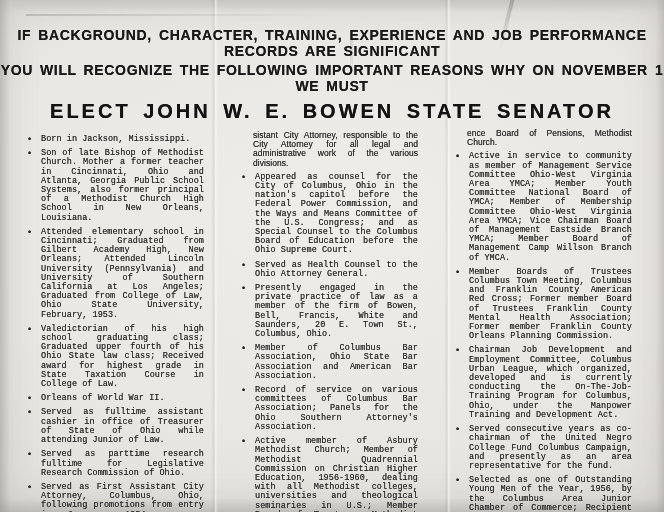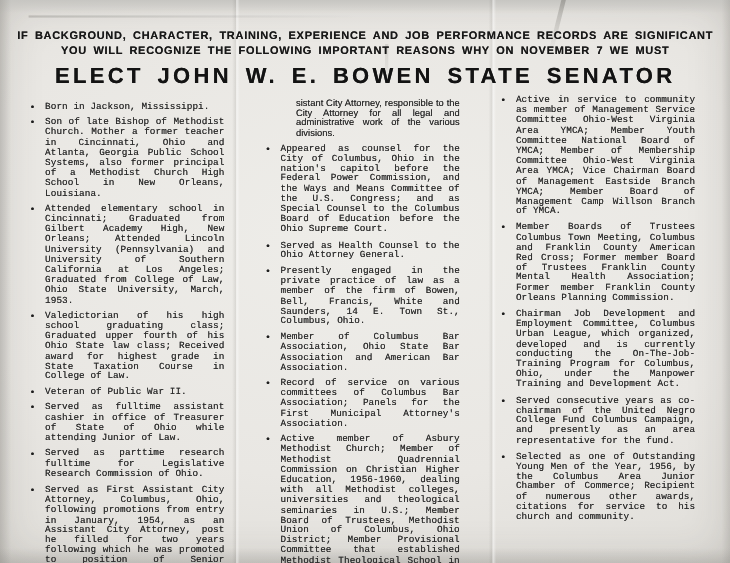--- a/index.html
+++ b/index.html
@@ -31,21 +31,21 @@
     background:linear-gradient(rgba(80,78,72,.35), rgba(80,78,72,0));
     transform:rotate(14deg);}
   .crease-h{position:absolute;top:14px;left:26px;width:300px;height:2px;
     background:linear-gradient(90deg, rgba(90,88,82,.25), rgba(90,88,82,.05) 80%, rgba(90,88,82,0));}
   .smudge{position:absolute;top:40px;left:350px;width:3px;height:40px;
     background:linear-gradient(rgba(110,108,102,.18), rgba(110,108,102,0));}
 
   header{position:relative;padding-top:27px;text-align:center;}
   .kicker{
     margin:0 0 3px 0;
-    font-size:10px;font-weight:bold;color:#181818;
+    font-size:14px;font-weight:bold;color:#181818;
     letter-spacing:.65px;word-spacing:2.5px;
     text-shadow:0 0 .4px rgba(20,20,20,.8);
   }
   .big-title{
     margin:6px 0 0 0;
     font-size:20px;font-weight:bold;color:#131313;
     letter-spacing:3px;word-spacing:4px;white-space:nowrap;
     text-shadow:0 0 .5px rgba(10,10,10,.85);
   }
 
@@ -58,21 +58,21 @@
   .col:nth-child(1){padding-top:6px;}
   .col:nth-child(2){padding-top:2px;}
   .col:nth-child(3){padding-top:0;}
 
   .para,.bullet{
     font-size:8.5px;line-height:9.2px;letter-spacing:.05px;
     margin:0 0 5px 0;
     color:#2b2b2b;
     text-shadow:0 0 .35px rgba(40,40,40,.75);
   }
-  .continuation{margin-left:27px;text-align:justify;}
+  .continuation{margin-left:11px;text-align:justify;}
   .bullet{display:flex;}
   .dot{flex:0 0 13px;font-size:9px;line-height:9.2px;color:#1d1d1d;}
   .btext{flex:1;text-align:justify;font-family:Liberation Mono, monospace;}
 </style>
 </head>
 <body>
 
 <div class="stage">
 
   <div class="edge-top"></div>
@@ -80,45 +80,45 @@
   <div class="edge-bottom"></div>
   <div class="edge-right"></div>
   <div class="crease-v1"></div>
   <div class="crease-v2"></div>
   <div class="crease-diag"></div>
   <div class="crease-h"></div>
   <div class="smudge"></div>
 
   <header>
     <p class="kicker">IF BACKGROUND, CHARACTER, TRAINING, EXPERIENCE AND JOB PERFORMANCE RECORDS ARE SIGNIFICANT</p>
-    <p class="kicker">YOU WILL RECOGNIZE THE FOLLOWING IMPORTANT REASONS WHY ON NOVEMBER 7 WE MUST</p>
+    <p class="kicker">YOU WILL RECOGNIZE THE FOLLOWING IMPORTANT REASONS WHY ON NOVEMBER 1 WE MUST</p>
     <h1 class="big-title">ELECT JOHN W. E. BOWEN STATE SENATOR</h1>
   </header>
 
   <main>
     <section class="col">
         <div class="bullet">
           <span class="dot">•</span>
           <span class="btext">Born in Jackson, Mississippi.</span>
         </div>
         <div class="bullet">
           <span class="dot">•</span>
           <span class="btext">Son of late Bishop of Methodist Church. Mother a former teacher in Cincinnati, Ohio and Atlanta, Georgia Public School Systems, also former principal of a Methodist Church High School in New Orleans, Louisiana.</span>
         </div>
         <div class="bullet">
           <span class="dot">•</span>
-          <span class="btext">Attended elementary school in Cincinnati; Graduated from Gilbert Academy High, New Orleans; Attended Lincoln University (Pennsylvania) and University of Southern California at Los Angeles; Graduated from College of Law, Ohio State University, March, 1953.</span>
+          <span class="btext">Attended elementary school in Cincinnati; Graduated from Gilbert Academy High, New Orleans; Attended Lincoln University (Pennsylvania) and University of Southern California at Los Angeles; Graduated from College of Law, Ohio State University, February, 1953.</span>
         </div>
         <div class="bullet">
           <span class="dot">•</span>
           <span class="btext">Valedictorian of his high school graduating class; Graduated upper fourth of his Ohio State law class; Received award for highest grade in State Taxation Course in College of Law.</span>
         </div>
         <div class="bullet">
           <span class="dot">•</span>
-          <span class="btext">Veteran of Public War II.</span>
+          <span class="btext">Orleans of World War II.</span>
         </div>
         <div class="bullet">
           <span class="dot">•</span>
           <span class="btext">Served as fulltime assistant cashier in office of Treasurer of State of Ohio while attending Junior of Law.</span>
         </div>
         <div class="bullet">
           <span class="dot">•</span>
           <span class="btext">Served as parttime research fulltime for Legislative Research Commission of Ohio.</span>
         </div>
         <div class="bullet">
@@ -131,36 +131,37 @@
         <div class="bullet">
           <span class="dot">•</span>
           <span class="btext">Appeared as counsel for the City of Columbus, Ohio in the nation's capitol before the Federal Power Commission, and the Ways and Means Committee of the U.S. Congress; and as Special Counsel to the Columbus Board of Education before the Ohio Supreme Court.</span>
         </div>
         <div class="bullet">
           <span class="dot">•</span>
           <span class="btext">Served as Health Counsel to the Ohio Attorney General.</span>
         </div>
         <div class="bullet">
           <span class="dot">•</span>
-          <span class="btext">Presently engaged in the private practice of law as a member of the firm of Bowen, Bell, Francis, White and Saunders, 14 E. Town St., Columbus, Ohio.</span>
+          <span class="btext">Presently engaged in the private practice of law as a member of the firm of Bowen, Bell, Francis, White and Saunders, 20 E. Town St., Columbus, Ohio.</span>
         </div>
         <div class="bullet">
           <span class="dot">•</span>
           <span class="btext">Member of Columbus Bar Association, Ohio State Bar Association and American Bar Association.</span>
         </div>
         <div class="bullet">
           <span class="dot">•</span>
-          <span class="btext">Record of service on various committees of Columbus Bar Association; Panels for the First Municipal Attorney's Association.</span>
+          <span class="btext">Record of service on various committees of Columbus Bar Association; Panels for the Ohio Southern Attorney's Association.</span>
         </div>
         <div class="bullet">
           <span class="dot">•</span>
           <span class="btext">Active member of Asbury Methodist Church; Member of Methodist Quadrennial Commission on Christian Higher Education, 1956-1960, dealing with all Methodist colleges, universities and theological seminaries in U.S.; Member Board of Trustees, Methodist Union of Columbus, Ohio District; Member Provisional Committee that established Methodist Theological School in Delaware, Ohio; Member of latter's Board of Trustees; Member Ohio-West Confer-</span>
         </div>
       </section>
     <section class="col">
+        <p class="para continuation">ence Board of Pensions, Methodist Church.</p>
         <div class="bullet">
           <span class="dot">•</span>
           <span class="btext">Active in service to community as member of Management Service Committee Ohio-West Virginia Area YMCA; Member Youth Committee National Board of YMCA; Member of Membership Committee Ohio-West Virginia Area YMCA; Vice Chairman Board of Management Eastside Branch YMCA; Member Board of Management Camp Willson Branch of YMCA.</span>
         </div>
         <div class="bullet">
           <span class="dot">•</span>
           <span class="btext">Member Boards of Trustees Columbus Town Meeting, Columbus and Franklin County American Red Cross; Former member Board of Trustees Franklin County Mental Health Association; Former member Franklin County Orleans Planning Commission.</span>
         </div>
         <div class="bullet">
           <span class="dot">•</span>

